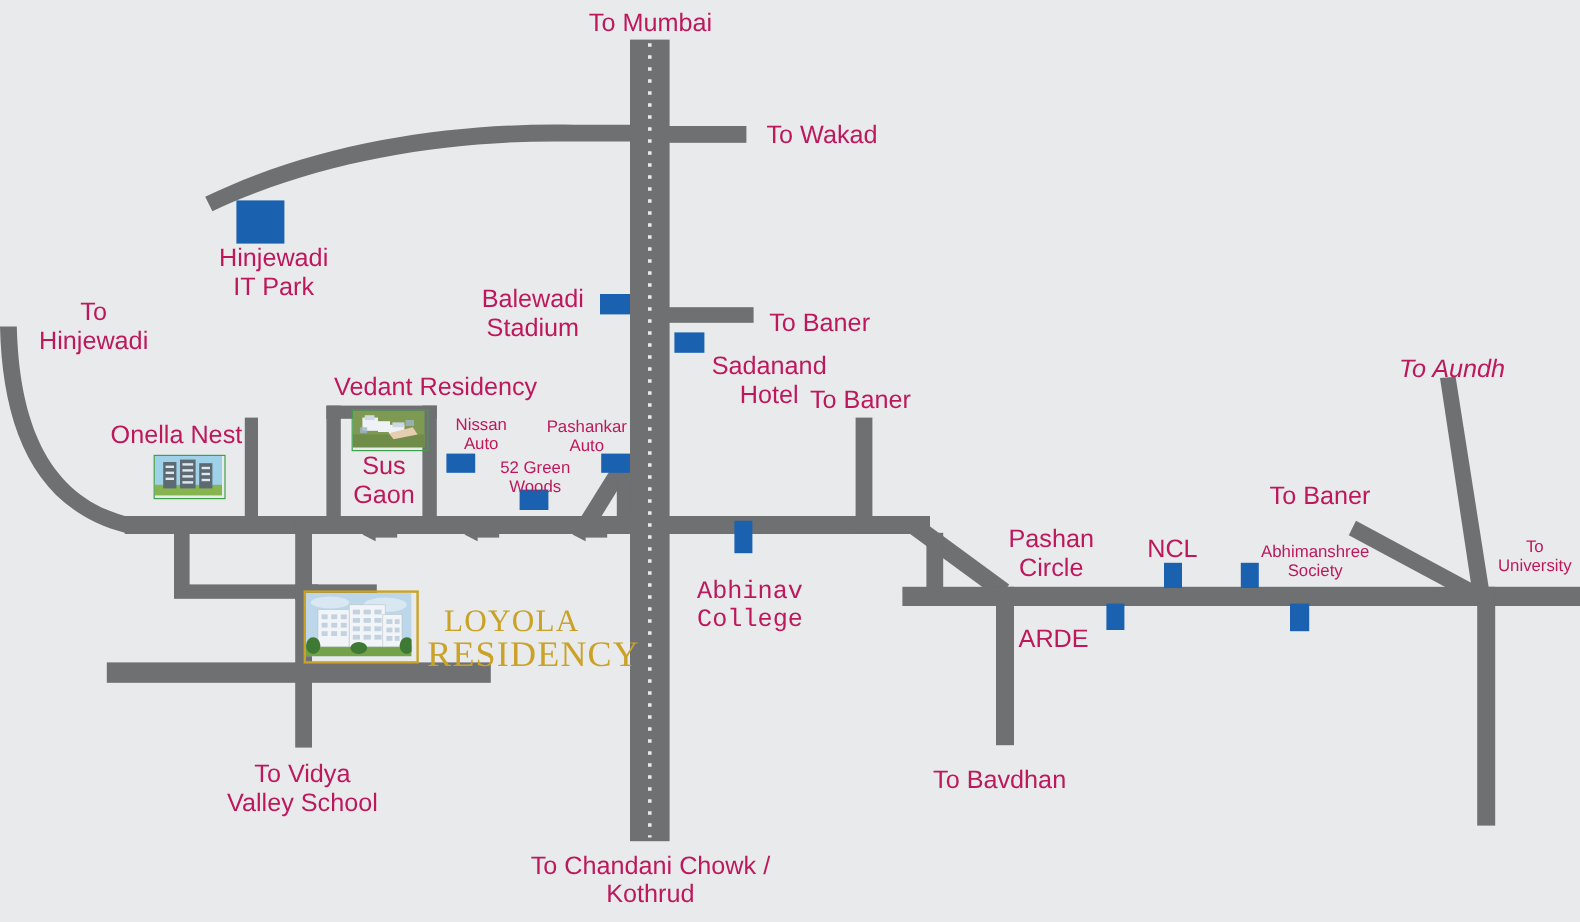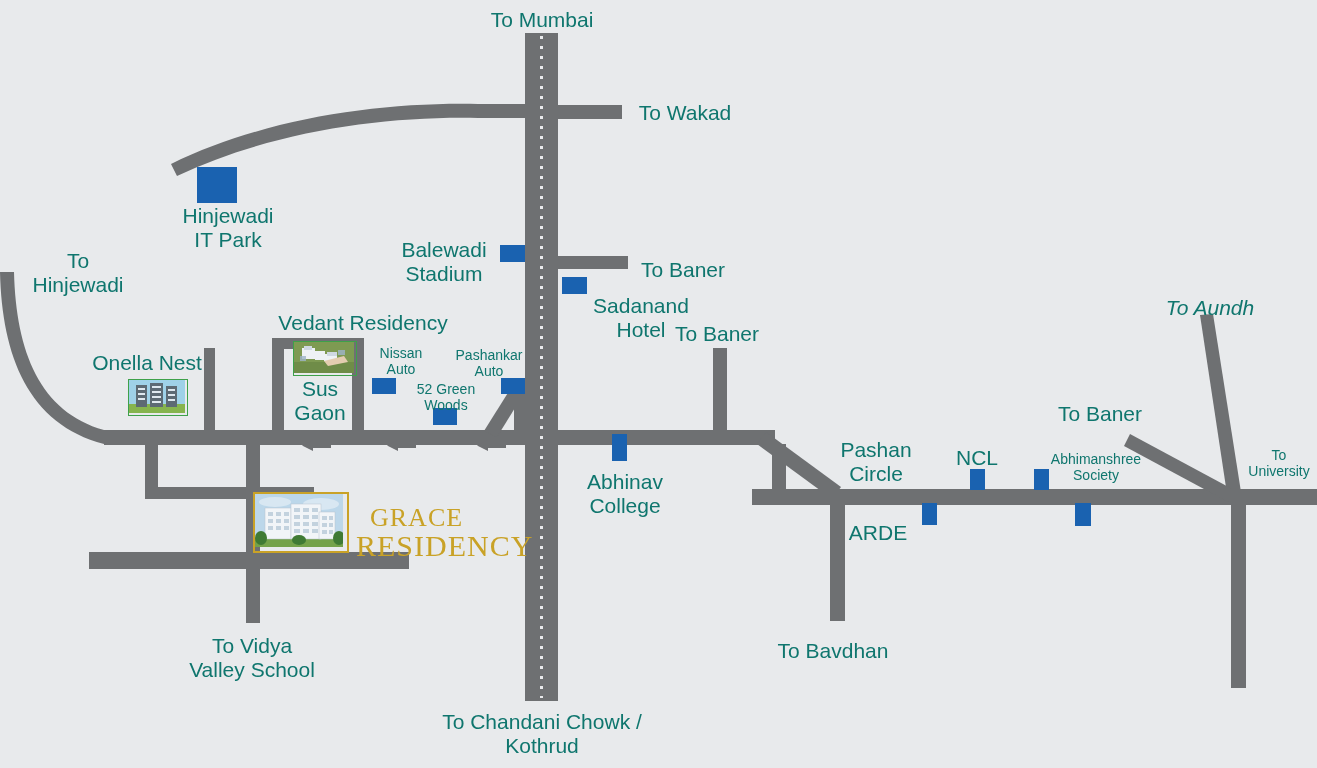--- a/index.html
+++ b/index.html
@@ -17,21 +17,21 @@
   }
   #roads-layer {
     position: absolute;
     left: 0;
     top: 0;
     width: 1317px;
     height: 768px;
   }
   .label {
     position: absolute;
-    color: #0f766e;
+    color: #be185d;
     font-family: "Liberation Sans", sans-serif;
     font-size: 21px;
     line-height: 1.12;
     white-space: pre;
     text-align: center;
     transform: translateX(-50%);
   }
   .label.small {
     font-size: 14px;
   }
@@ -231,21 +231,21 @@
       </g>
       <g fill="#3f7a34">
         <ellipse cx="6" cy="44" rx="6" ry="7"></ellipse>
         <ellipse cx="44" cy="46" rx="7" ry="5"></ellipse>
         <ellipse cx="84" cy="44" rx="6" ry="7"></ellipse>
       </g>
     </svg>
   </div>
 
   <div class="logo" style="left:356px;top:505px;">
-    <span class="l1">GRACE</span>
+    <span class="l1">LOYOLA</span>
     <span class="l2">RESIDENCY</span>
   </div>
 
   <div class="label" style="left:542px;top:8px;">To Mumbai</div>
   <div class="label" style="left:685px;top:101px;">To Wakad</div>
   <div class="label" style="left:78px;top:249px;">To
 Hinjewadi</div>
   <div class="label" style="left:683px;top:258px;">To Baner</div>
   <div class="label" style="left:717px;top:322px;">To Baner</div>
   <div class="label" style="left:1100px;top:402px;">To Baner</div>
@@ -267,21 +267,21 @@
   <div class="label" style="left:363px;top:311px;">Vedant Residency</div>
   <div class="label" style="left:131px;top:351px;margin-left:16px;">Onella Nest</div>
   <div class="label" style="left:320px;top:377px;">Sus
 Gaon</div>
   <div class="label small" style="left:401px;top:346px;">Nissan
 Auto</div>
   <div class="label small" style="left:489px;top:348px;">Pashankar
 Auto</div>
   <div class="label small" style="left:446px;top:382px;">52 Green
 Woods</div>
-  <div class="label" style="left:625px;top:470px;">Abhinav
+  <div class="label" style="left:625px;top:482px;font-family:Liberation Mono, monospace;">Abhinav
 College</div>
   <div class="label" style="left:876px;top:438px;">Pashan
 Circle</div>
   <div class="label" style="left:977px;top:446px;">NCL</div>
   <div class="label" style="left:878px;top:521px;">ARDE</div>
   <div class="label small" style="left:1096px;top:452px;">Abhimanshree
 Society</div>
 
 </div>
 

